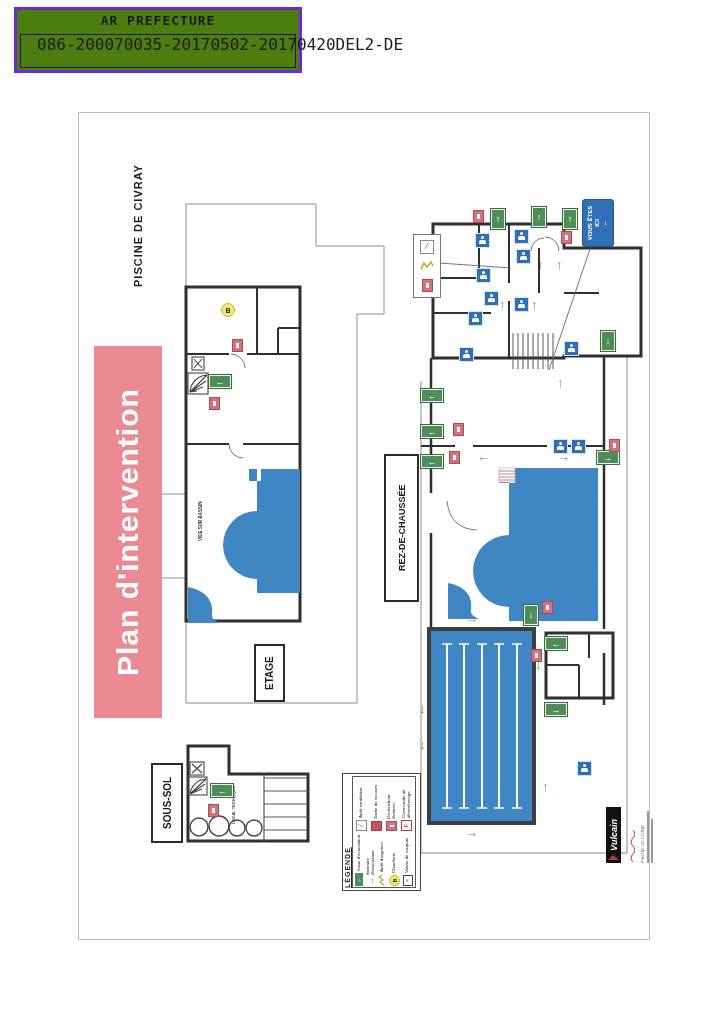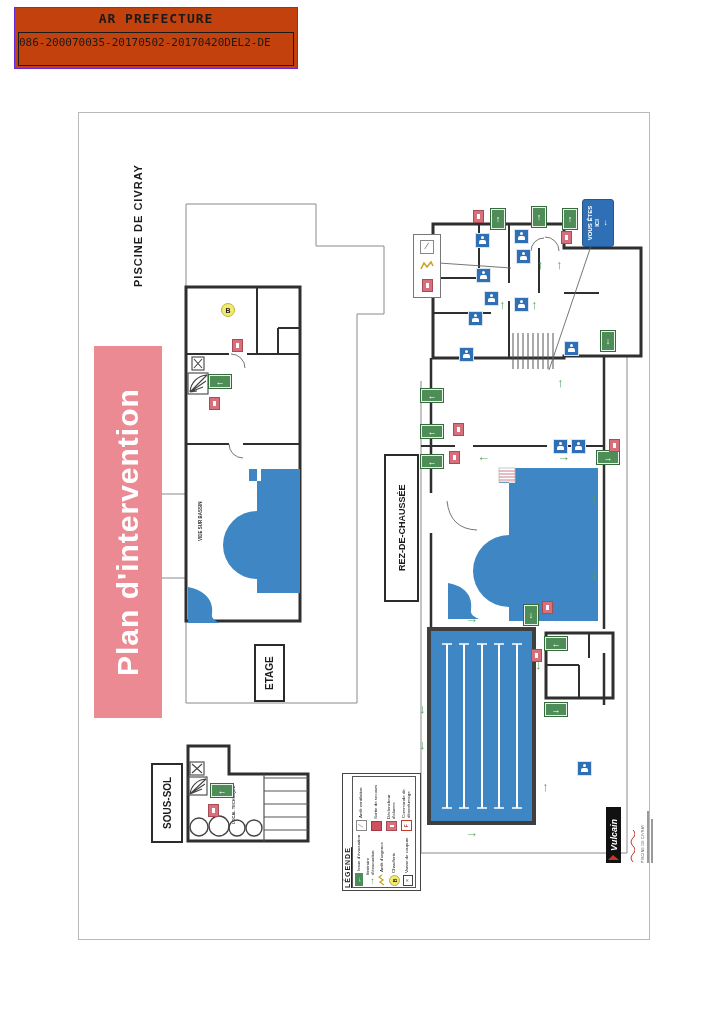--- a/index.html
+++ b/index.html
@@ -1,23 +1,23 @@
 <!DOCTYPE html>
 <html><head>
 <meta charset="utf-8">
 <style>
   html,body{margin:0;padding:0;background:#ffffff;}
   body{width:725px;height:1024px;position:relative;font-family:"Liberation Sans",sans-serif;overflow:hidden;}
 
   
-  .stamp{position:absolute;left:14px;top:7px;width:282px;height:60px;border:1px solid #6d28d9;background:#c2410c;
+  .stamp{position:absolute;left:14px;top:7px;width:282px;height:60px;border:3px solid #6d28d9;background:#4d7c0f;
          font-family:"DejaVu Sans Mono",monospace;color:#1a1a1a;}
   .stamp-title{text-align:center;font-size:13px;font-weight:bold;letter-spacing:1px;padding-top:3px;}
   .stamp-inner{position:absolute;left:3px;right:3px;top:24px;bottom:2px;border:1px solid #1a1a1a;
-               font-size:11px;line-height:15px;padding:2px 0;white-space:nowrap;}
+               font-size:16px;line-height:15px;padding:2px 16px;white-space:nowrap;}
 
   
   .sheet{position:absolute;left:78px;top:112px;width:570px;height:826px;border:1px solid #b9b9b9;background:#fff;}
   .plan-svg{position:absolute;left:0;top:0;}
 
   
   .vtext{position:absolute;writing-mode:vertical-rl;transform:rotate(180deg);
          display:flex;align-items:center;justify-content:center;text-align:center;color:#1c1c1c;}
 
   .banner{position:absolute;left:15px;top:233px;width:68px;height:372px;background:#ec8a93;}

